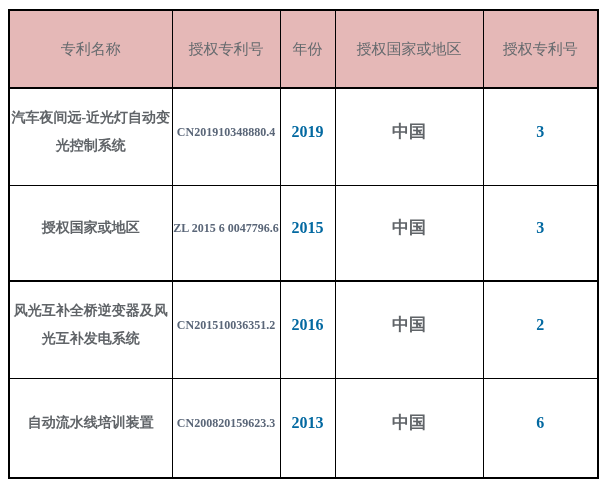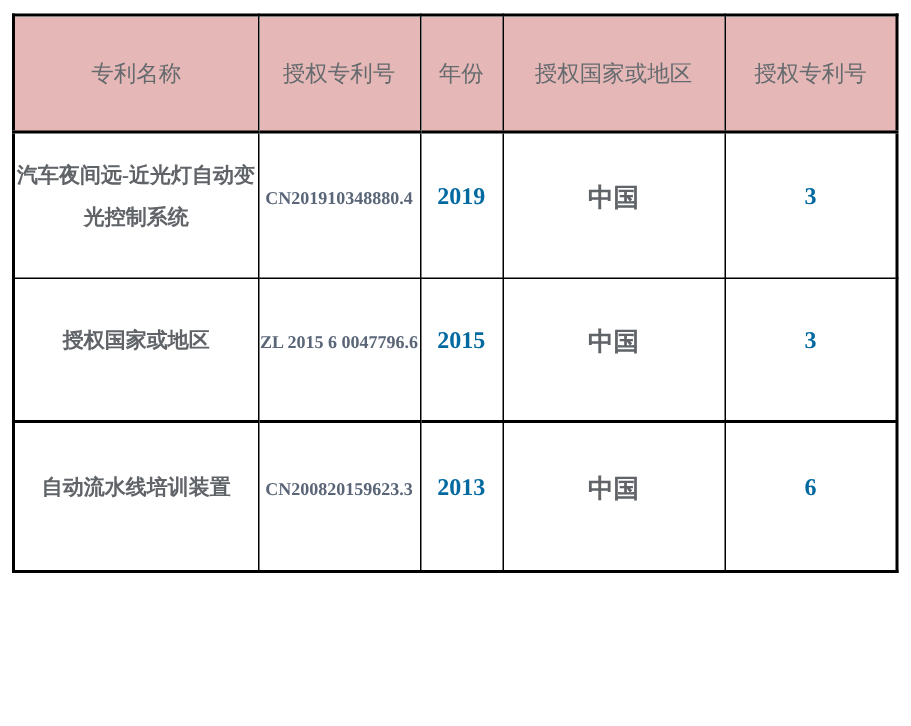--- a/index.html
+++ b/index.html
@@ -114,20 +114,27 @@
         <td class="cell-region">中国</td>
         <td class="cell-rank">3</td>
       </tr>
       <tr class="r2">
         <td class="cell-name">授权国家或地区</td>
         <td class="cell-number">ZL 2015 6 0047796.6</td>
         <td class="cell-year">2015</td>
         <td class="cell-region">中国</td>
         <td class="cell-rank">3</td>
       </tr>
+      <tr class="r3">
+        <td class="cell-name">风光互补全桥逆变器及风光互补发电系统</td>
+        <td class="cell-number">CN201510036351.2</td>
+        <td class="cell-year">2016</td>
+        <td class="cell-region">中国</td>
+        <td class="cell-rank">2</td>
+      </tr>
       <tr class="r4">
         <td class="cell-name">自动流水线培训装置</td>
         <td class="cell-number">CN200820159623.3</td>
         <td class="cell-year">2013</td>
         <td class="cell-region">中国</td>
         <td class="cell-rank">6</td>
       </tr>
     </tbody>
   </table>
 </div>

